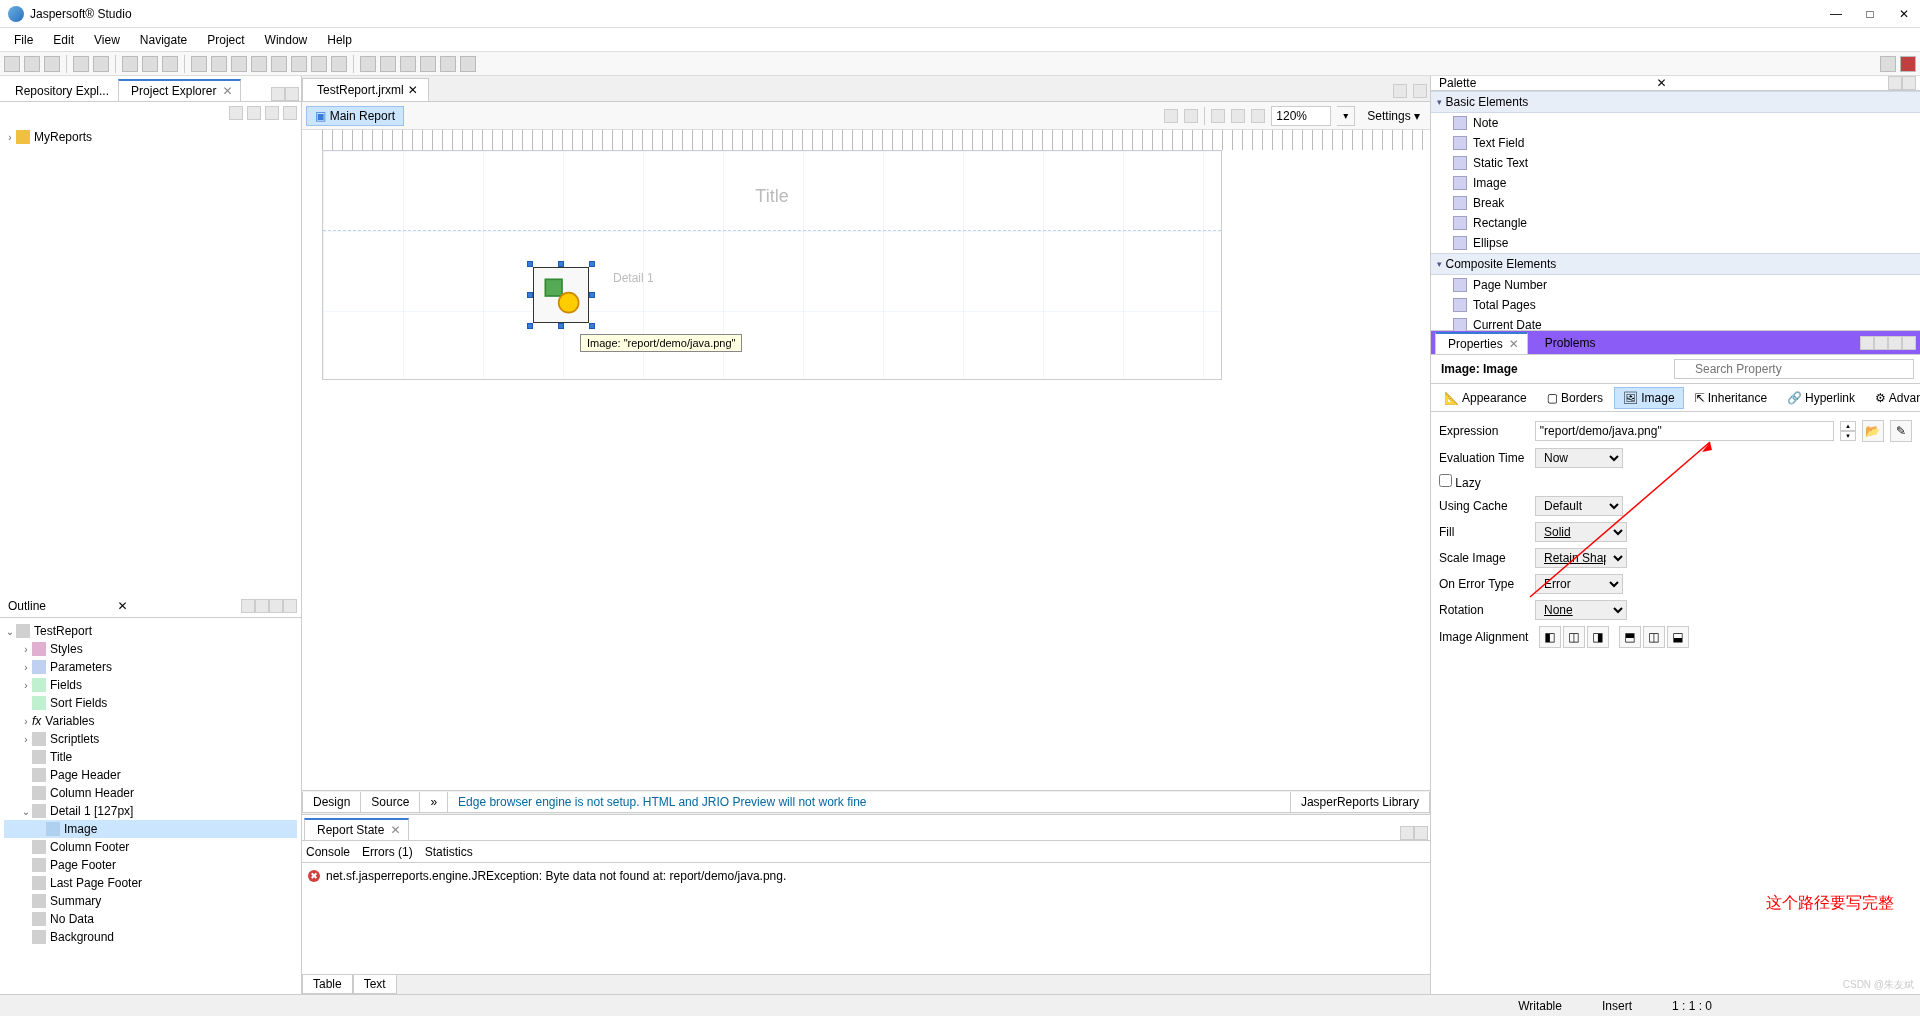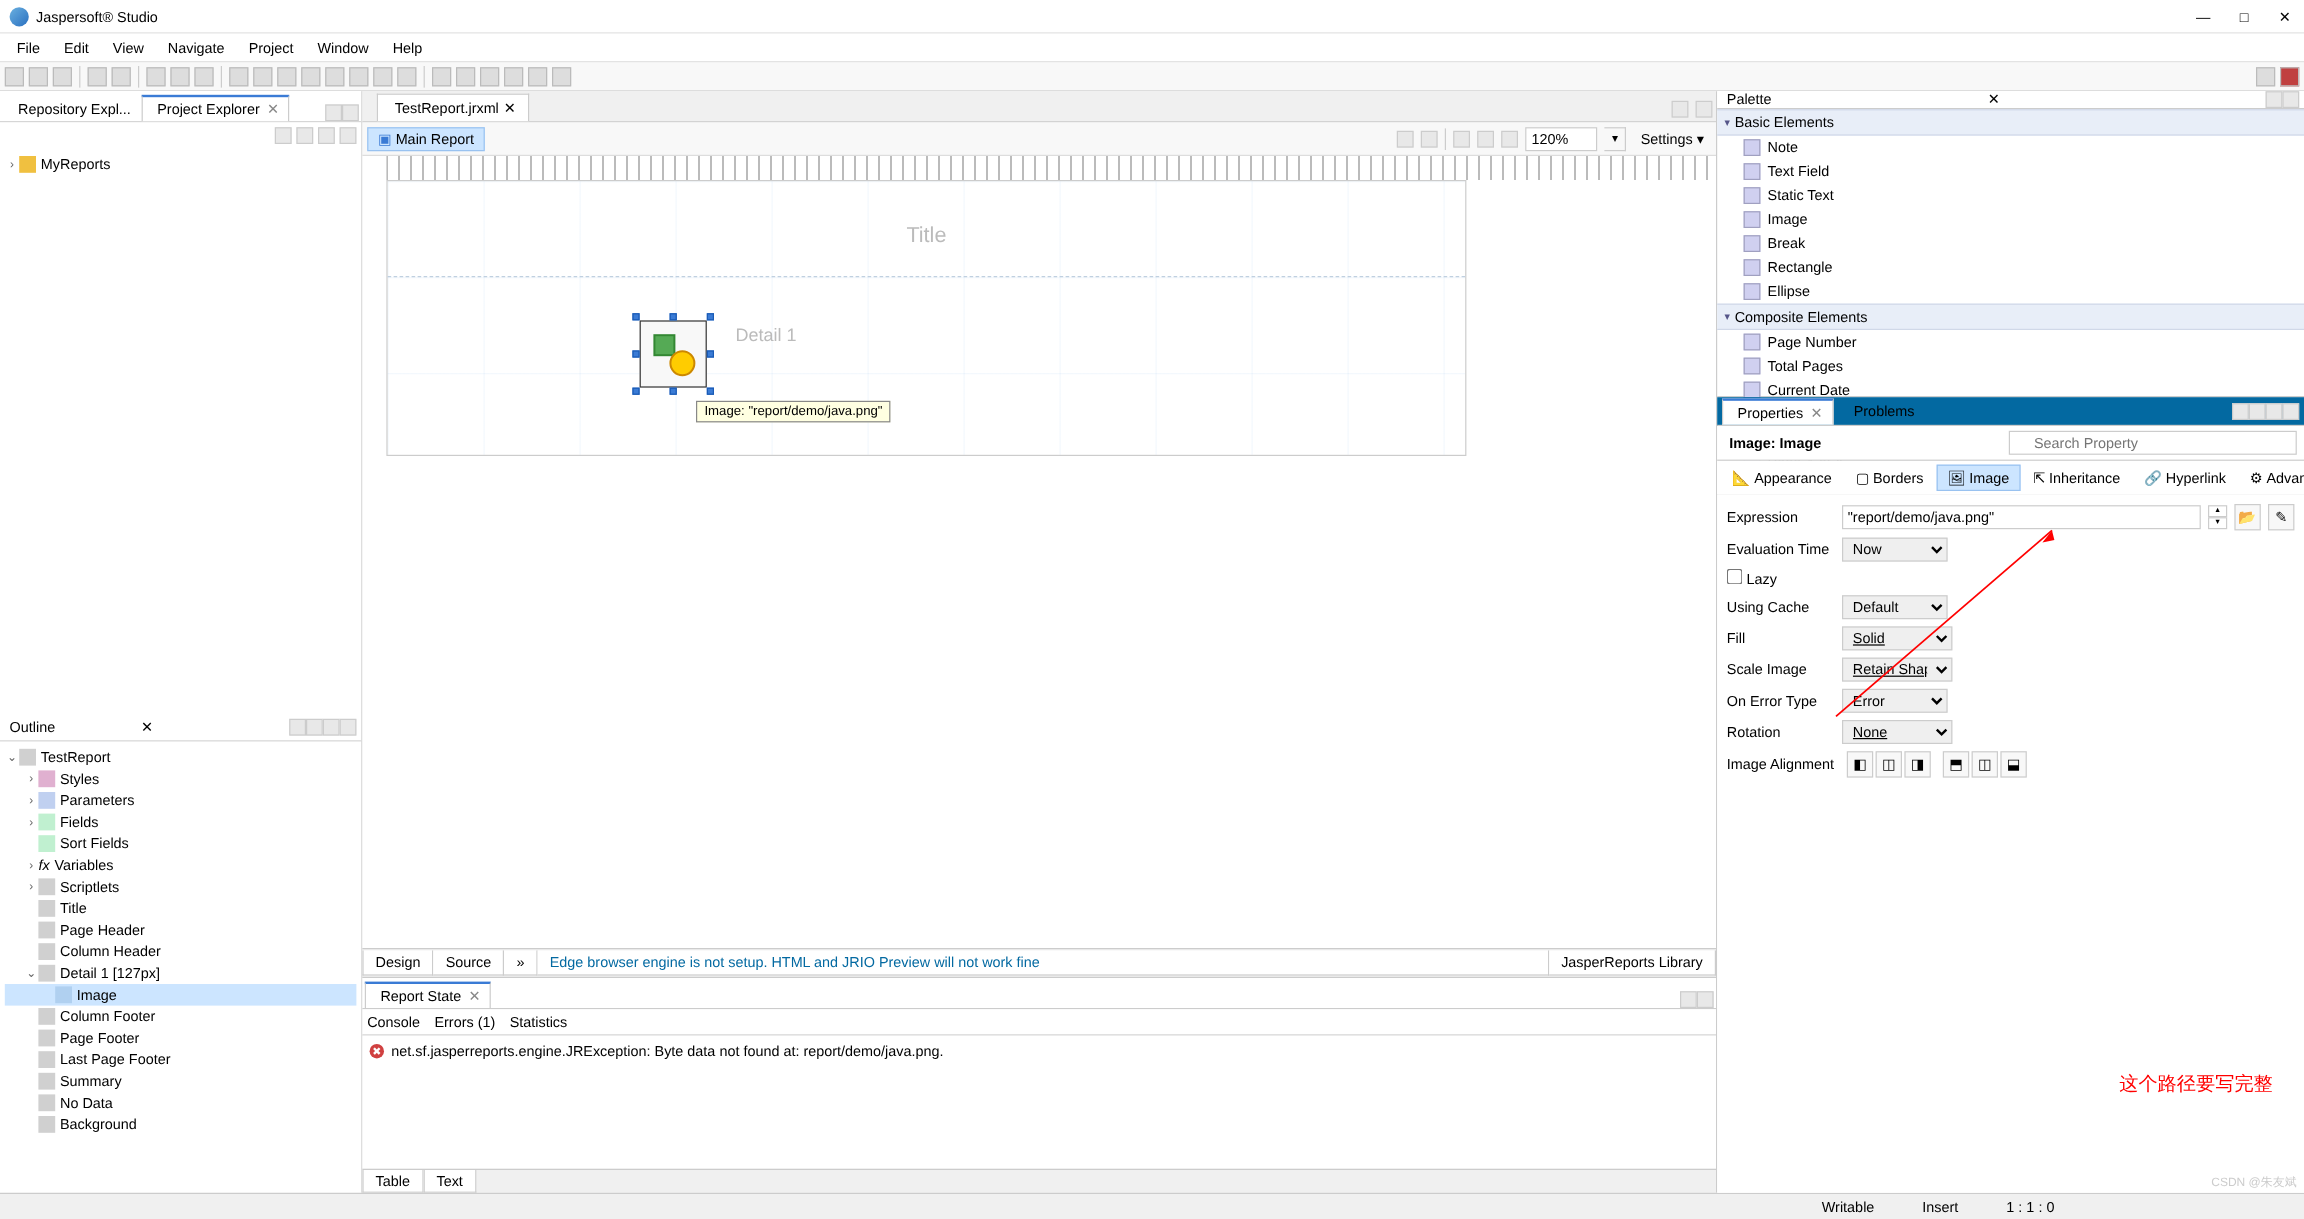--- a/index.html
+++ b/index.html
@@ -32,35 +32,35 @@
 .ic-folder { background: #f0c040; }
 .ic-file { background: #d0d0d0; }
 .ic-styles { background: #e0b0d0; }
 .ic-param { background: #c0d0f0; }
 .ic-field { background: #c0f0d0; }
 .ic-img { background: #b0d0f0; }
 .outline-panel { height: 400px; display: flex; flex-direction: column; }
 .panel-header { height: 24px; display: flex; align-items: center; padding: 0 4px; border-bottom: 1px solid #ccc; background: #fff; }
 .panel-header .title { flex: 1; display: flex; align-items: center; gap: 4px; }
 .ed-tabs { height: 26px; background: #f0f0f0; border-bottom: 1px solid #ccc; display: flex; align-items: flex-end; }
-.ed-tab { padding: 4px 10px; background: #fff; border: 1px solid #ccc; border-bottom: none; display: flex; align-items: center; gap: 4px; margin-right: -1px; cursor: default; margin-left: 12px; }
+.ed-tab { padding: 4px 10px; background: #fff; border: 1px solid #ccc; border-bottom: none; display: flex; align-items: center; gap: 4px; margin-right: -1px; cursor: default; }
 .ed-subbar { height: 28px; background: #f8f8f8; border-bottom: 1px solid #ddd; display: flex; align-items: center; padding: 0 4px; gap: 6px; }
 .ed-subbar .main-report { padding: 2px 8px; background: #cce5ff; border: 1px solid #99c2f0; }
 .ed-subbar .spacer { flex: 1; }
 .ed-subbar .zoom-input { width: 60px; height: 20px; border: 1px solid #ccc; padding: 0 4px; }
 .ed-subbar .arrow-btn { width:18px; height:20px; border:1px solid #ccc;border-left:none; text-align:center;font-size:10px;line-height:18px;cursor:default;}
 .ed-subbar .settings { padding: 2px 6px; cursor: default; }
 .ruler-top { height: 20px; background: #fff; position: relative; font-size: 9px; overflow: hidden; }
 .ruler-top .marks { position: absolute; left: 20px; top: 0; right: 0; height: 20px; background: repeating-linear-gradient(90deg, #bbb 0, #bbb 1px, transparent 1px, transparent 10px); }
 .canvas-area { flex: 1; position: relative; overflow: auto; background: #fff; }
 .canvas-bg { position: absolute; left: 20px; top: 0; width: 900px; height: 230px; border: 1px solid #ccc; background: linear-gradient(90deg, rgba(160,200,240,0.15) 1px, transparent 1px), linear-gradient(rgba(160,200,240,0.15) 1px, transparent 1px); background-size: 80px 80px, 80px 80px; }
 .band-title { position: absolute; left: 0; top: 0; right: 0; height: 80px; border-bottom: 1px dashed #c0d0e0; }
 .band-title-label { position: absolute; left: 50%; top: 35px; transform: translateX(-50%); color: #bbb; font-size: 18px; }
 .band-detail { position: absolute; left: 0; top: 80px; right: 0; height: 150px; }
-.band-detail-label { position: absolute; left: 290px; top: 40px; color: #bbb; font-size: 15px; }
+.band-detail-label { position: absolute; left: 290px; top: 40px; color: #bbb; font-size: 12px; }
 .img-element { position: absolute; left: 231px; top: 117px; width: 56px; height: 56px; border: 1px solid #333; background: #f8f8f8; }
 .img-handles { position: absolute; inset: -4px; }
 .handle { position: absolute; width: 6px; height: 6px; background: #3a7bd5; border: 1px solid #1a5bb5; }
 .h-nw { left: -3px; top: -3px; } .h-n { left: 50%; top: -3px; margin-left: -3px; } .h-ne { right: -3px; top: -3px; }
 .h-w { left: -3px; top: 50%; margin-top: -3px; } .h-e { right: -3px; top: 50%; margin-top: -3px; }
 .h-sw { left: -3px; bottom: -3px; } .h-s { left: 50%; bottom: -3px; margin-left: -3px; } .h-se { right: -3px; bottom: -3px; }
 .img-tooltip { position: absolute; left: 278px; top: 184px; background: #ffffe1; border: 1px solid #888; padding: 2px 6px; font-size: 11px; white-space: nowrap; }
 .design-tabs { height: 24px; background: #f0f0f0; border-top: 1px solid #ccc; display: flex; align-items: center; }
 .design-tab { padding: 3px 10px; border: 1px solid #ccc; border-top: none; background: #fff; cursor: default; }
 .design-tab.warn { color: #0369a1; flex: 1; border-left: none; }
@@ -72,21 +72,21 @@
 .err-ic { width: 12px; height: 12px; background: #d04040; border-radius: 50%; color: #fff; font-size: 9px; text-align: center; line-height: 12px; }
 .tt-tabs { height: 20px; display: flex; border-top: 1px solid #ccc; background: #f0f0f0; }
 .tt-tab { padding: 2px 10px; border: 1px solid #ccc; border-top: none; background: #fff; cursor: default; text-align: center; }
 .palette-panel { height: 255px; display: flex; flex-direction: column; border-bottom: 1px solid #ccc; }
 .pal-group { padding: 3px 6px; background: #e8eef8; border-top: 1px solid #d0d8e8; border-bottom: 1px solid #d0d8e8; font-weight: 500; display:flex; align-items:center; gap:4px;}
 .pal-group::before { content:"▾"; font-size:9px; color:#558;}
 .pal-list { padding: 0; }
 .pal-item { padding: 3px 6px 3px 22px; display: flex; align-items: center; gap: 6px; cursor: default; }
 .pal-ic { width: 14px; height: 14px; background: #d0d0f0; border: 1px solid #a0a0c0; }
 .props-panel { flex: 1; display: flex; flex-direction: column; min-height: 0; }
-.props-header { height: 24px; display: flex; align-items: center; padding: 0 4px; border-bottom: 1px solid #ccc; background: #0369a1; }
+.props-header { height: 24px; display: flex; align-items: center; padding: 0 4px; border-bottom: 1px solid #ccc; background: #8b5cf6; }
 .props-title { padding: 4px 6px; display: flex; align-items: center; gap: 4px; background: #fff; border-bottom: 1px solid #ccc; }
 .props-search { width: 240px; border: 1px solid #ccc; height: 20px; padding: 0 20px; margin-left: auto; }
 .props-tabs { height: 28px; display: flex; align-items: center; gap: 2px; padding: 2px 4px; border-bottom: 1px solid #ccc; background: #fff; overflow-x: auto; }
 .prop-tab { padding: 3px 8px; border: 1px solid transparent; display: flex; align-items: center; gap: 3px; cursor: default; white-space:nowrap;}
 .prop-tab.active { background: #cce5ff; border-color: #99c2f0; }
 .props-form { flex: 1; padding: 8px; overflow: auto; background: #fff; position:relative;}
 .form-row { display: flex; align-items: center; margin-bottom: 6px; gap: 6px; }
 .form-row label { width: 90px; }
 .form-row input[type=text], .form-row select { border: 1px solid #ccc; height: 20px; padding: 0 4px; }
 .expr-input { width: 300px; }

